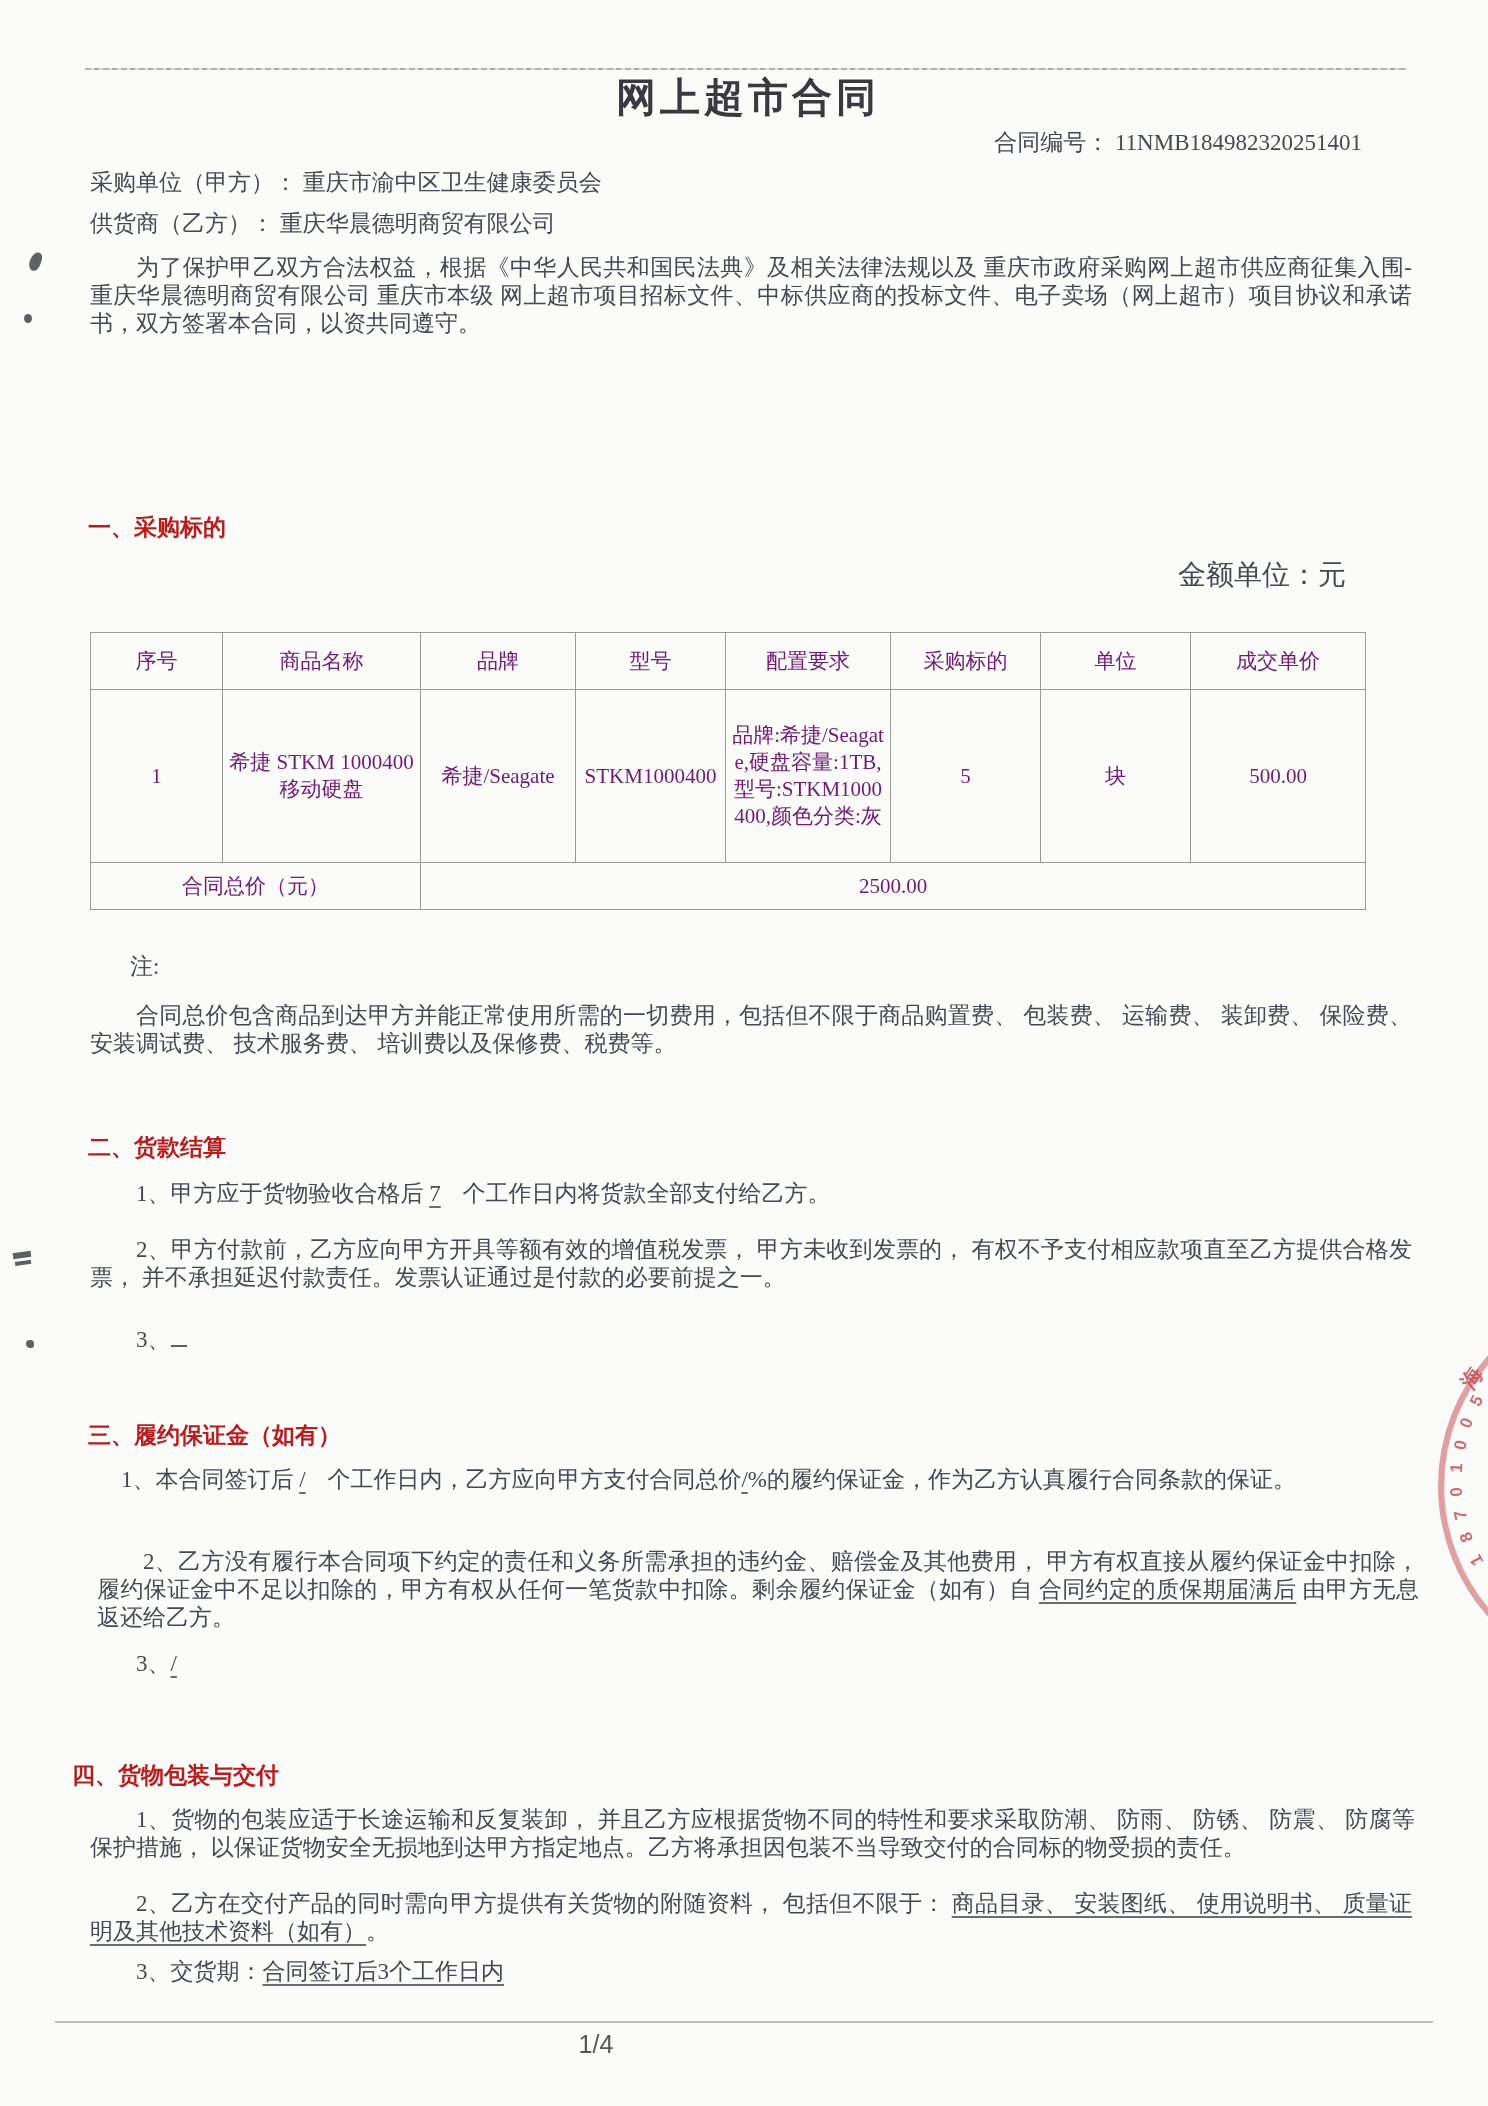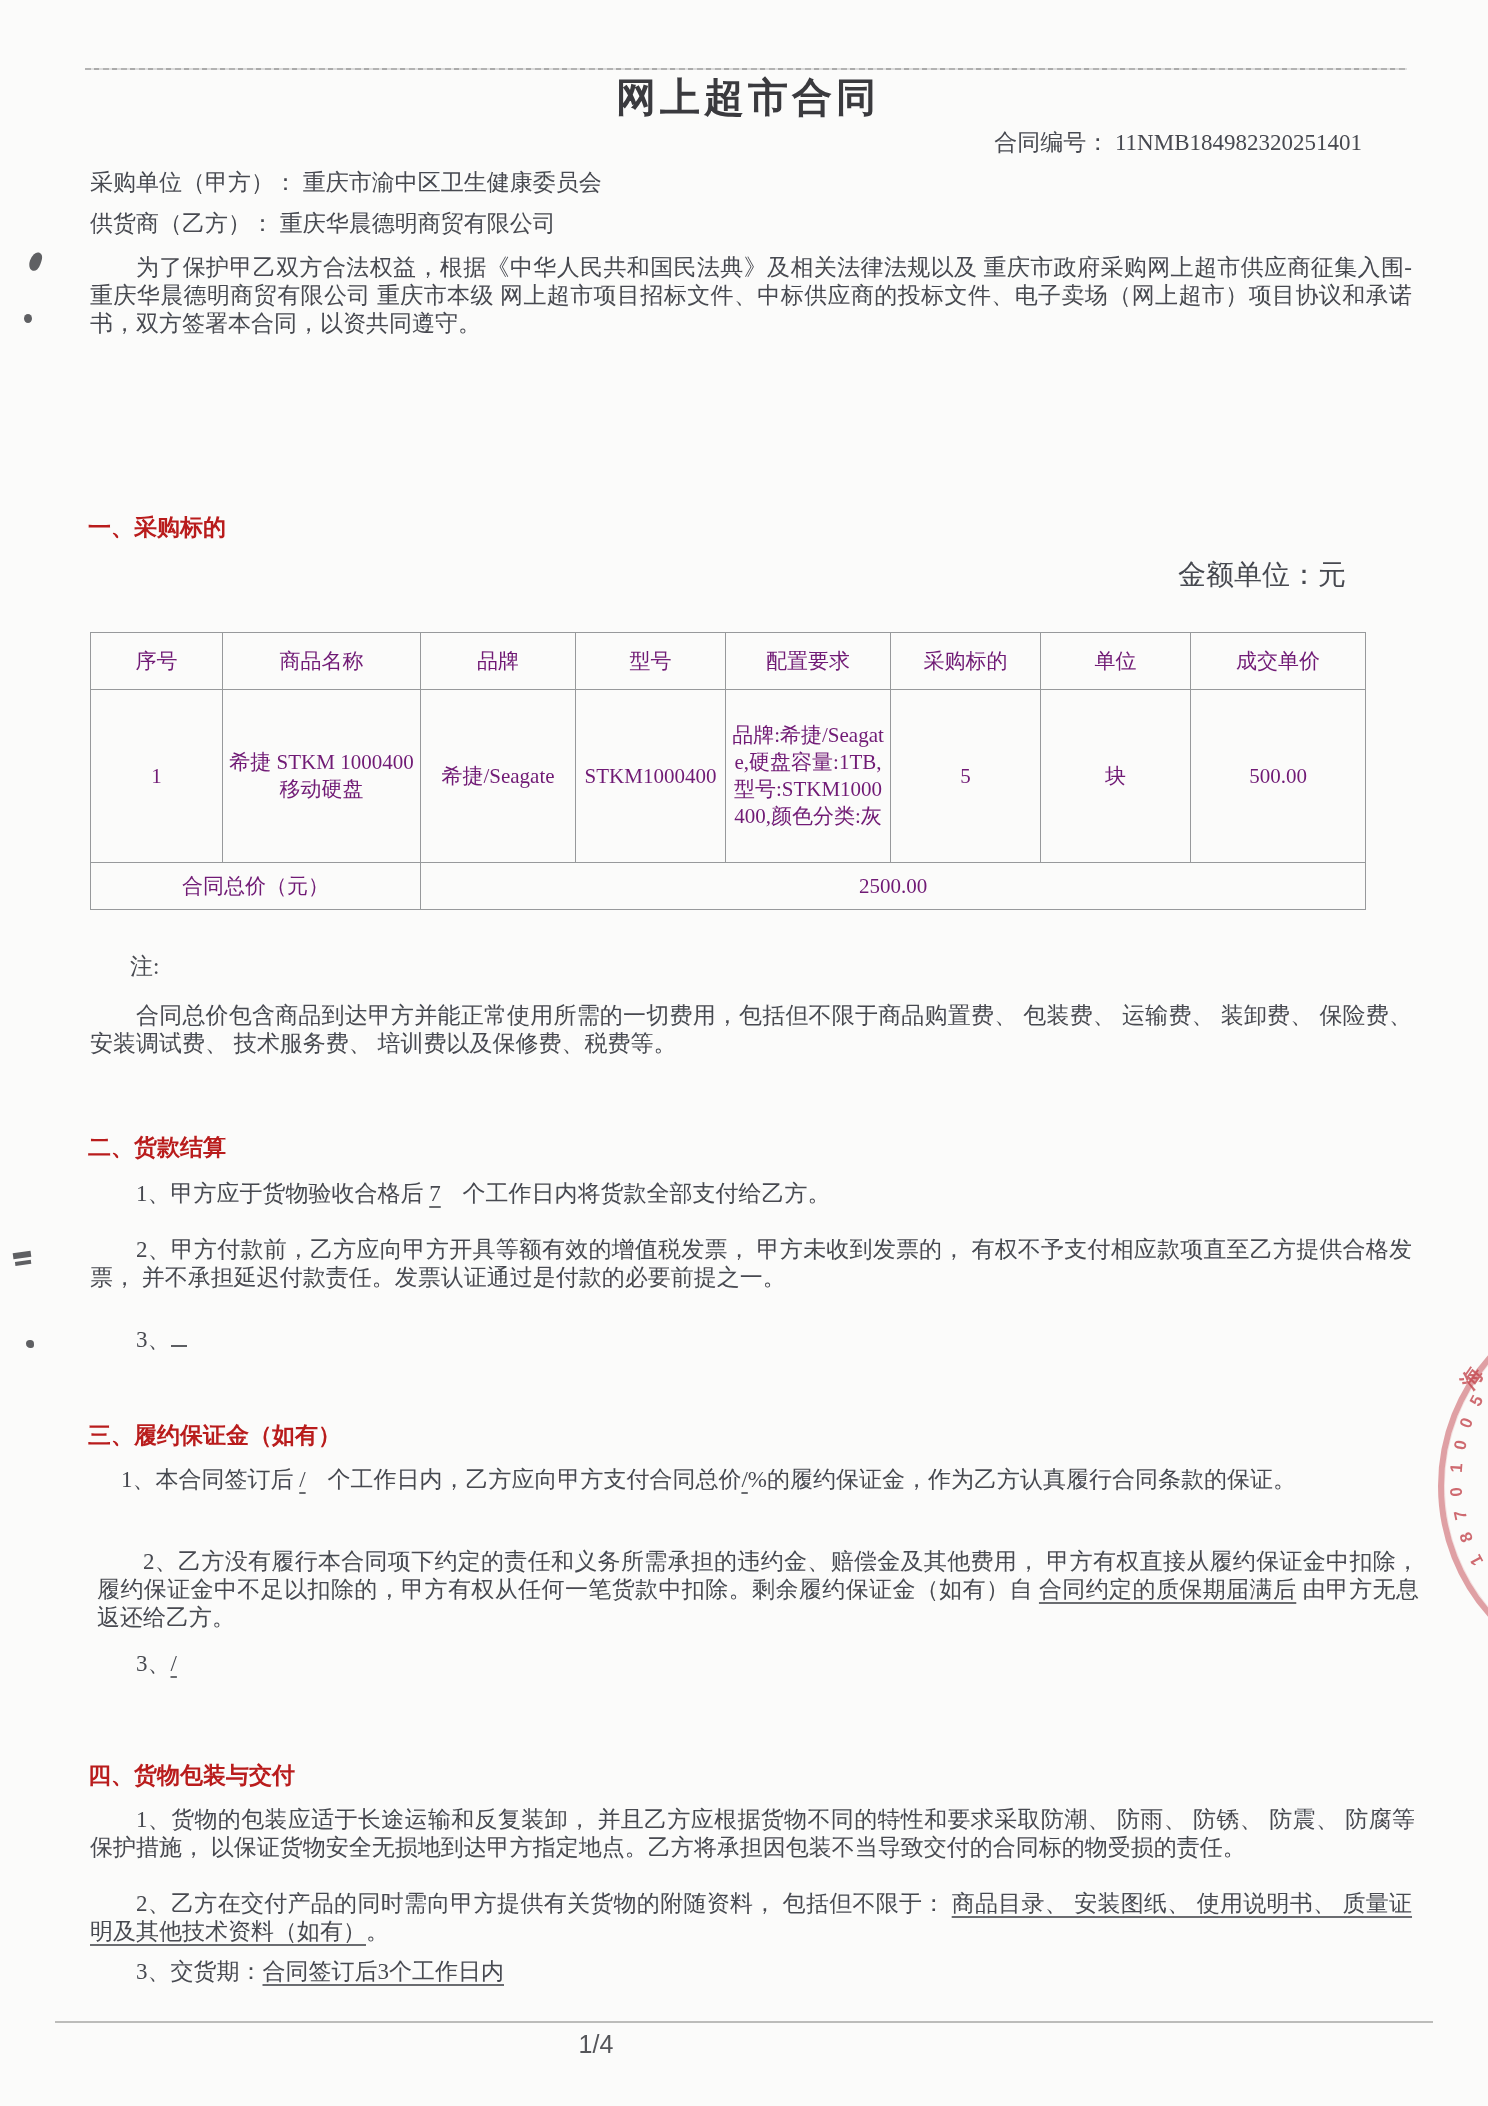--- a/index.html
+++ b/index.html
@@ -48,21 +48,21 @@
   .note-label{top:952px;left:90px;text-indent:40px;font-size:23px;}
   .note-para{top:1002px;left:90px;width:1322px;}
   .h2{top:1132px;left:88px;}
   .s2i1{top:1180px;left:90px;width:1322px;}
   .s2i2{top:1236px;left:90px;width:1322px;}
   .s2i3{top:1322px;left:90px;width:1322px;}
   .h3{top:1420px;left:88px;}
   .s3i1{top:1466px;left:75px;width:1322px;}
   .s3i2{top:1548px;left:97px;width:1322px;}
   .s3i3{top:1650px;left:90px;width:1322px;}
-  .h4{top:1760px;left:88px;}
+  .h4{top:1760px;left:72px;}
   .s4i1{top:1806px;left:90px;width:1325px;}
   .s4i2{top:1890px;left:90px;width:1322px;}
   .s4i3{top:1958px;left:90px;width:1322px;}
   .u{text-decoration:underline;text-underline-offset:5px;text-decoration-color:#6a6c70;}
   .u-pad{padding-right:16px;}
   .blank{display:inline-block;width:16px;height:1em;border-bottom:2px solid #5c5e62;vertical-align:baseline;}
   .footer-line{top:2021px;left:55px;width:1378px;height:2px;background:#b0b0ae;opacity:.85;}
   .page-num{top:2030px;left:0;width:1192px;text-align:center;font-size:25px;color:#55565a;font-family:"Liberation Sans","DejaVu Sans",sans-serif;}
   
   .smudge{position:absolute;background:#38393d;opacity:.8;}

